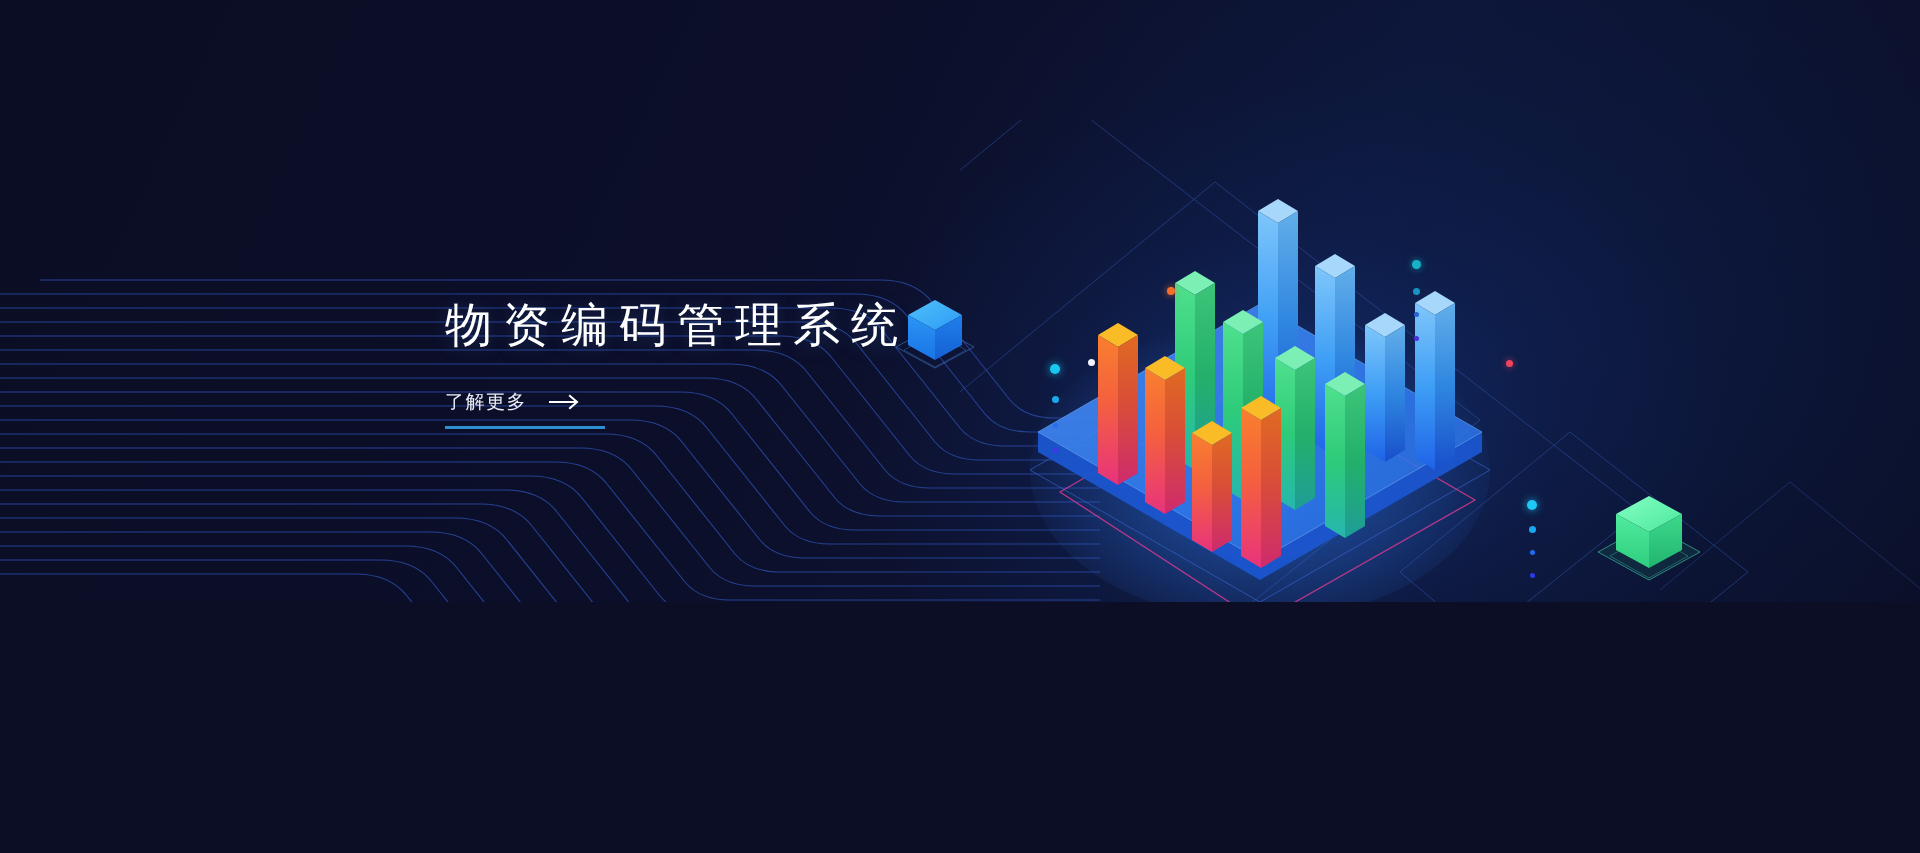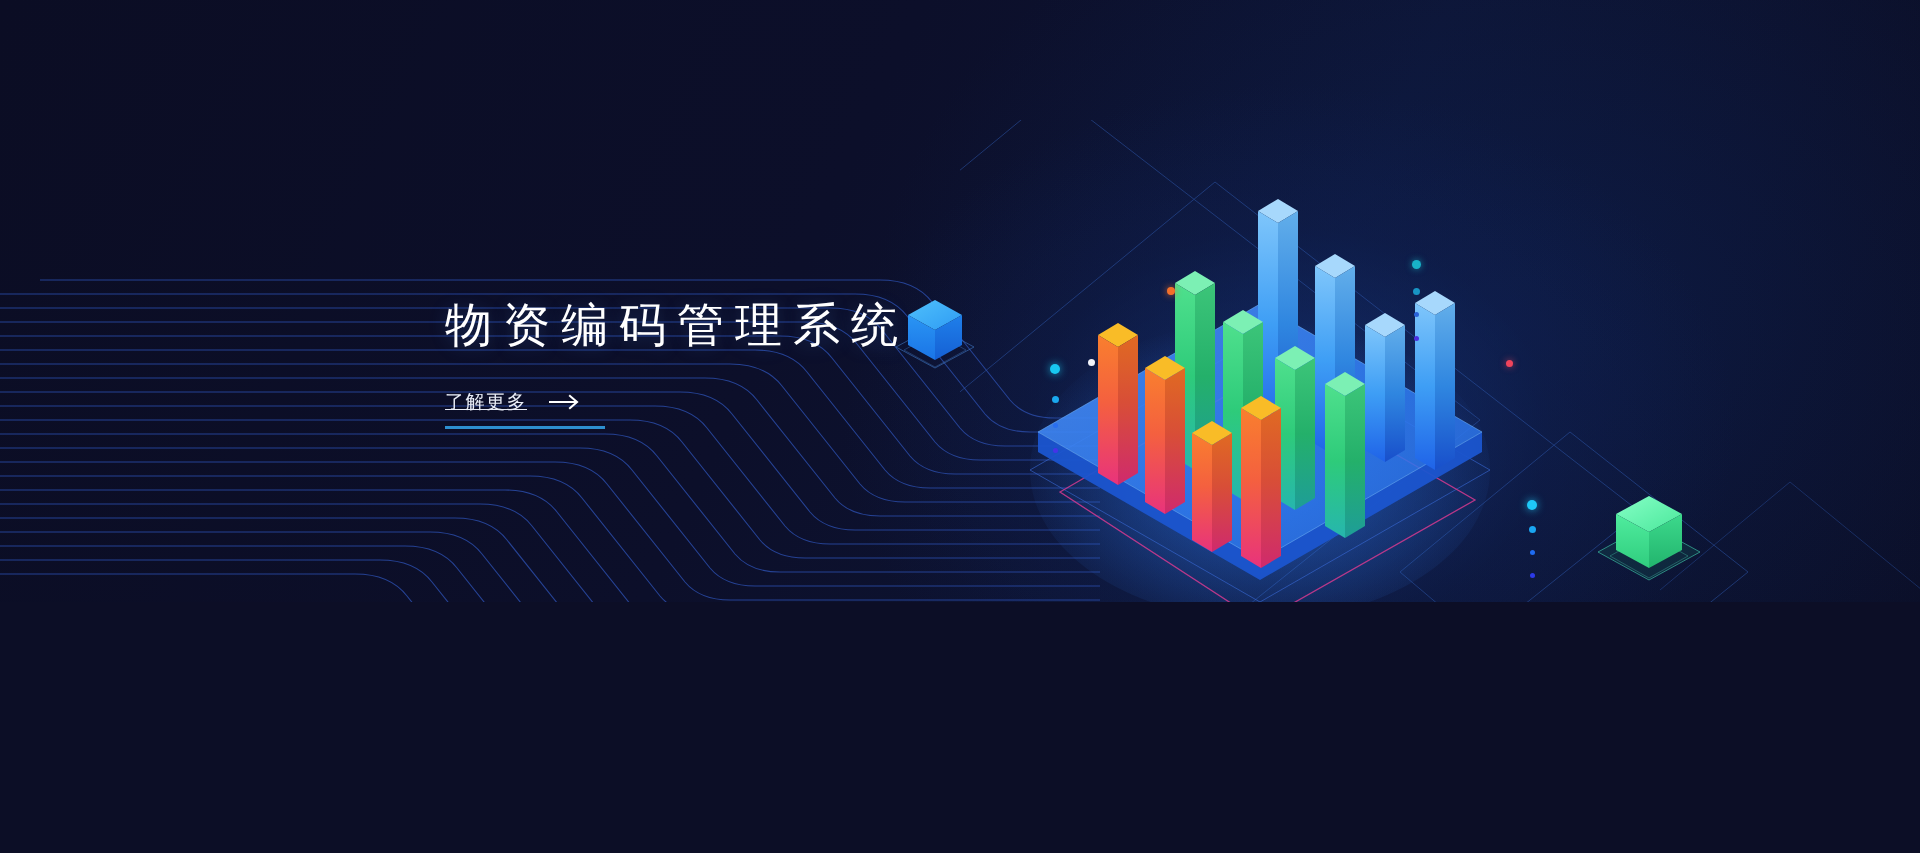--- a/index.html
+++ b/index.html
@@ -53,21 +53,21 @@
     margin-top:36px;
     display:inline-flex;
     align-items:center;
     border-bottom:3px solid #2d8fcf;
     padding-bottom:11px;
     padding-right:6px;
     min-width:160px;
     cursor:pointer;
   }
   .more-label {
-    font-size:19px; letter-spacing:1.5px; color:#e8ecf6;text-decoration:underline;
+    font-size:19px; letter-spacing:1.5px; color:#e8ecf6;
   }
   .more-arrow {
     margin-left:22px; width:32px; height:16px; display:inline-block;
   }
 </style>
 </head>
 <body>
 
 <div class="hero">
 

